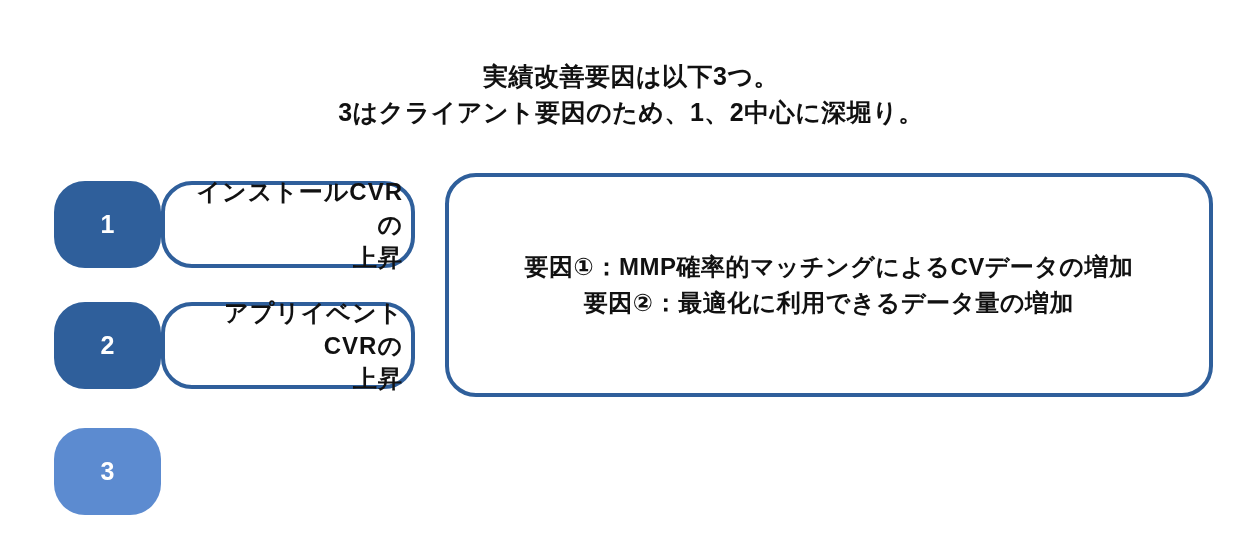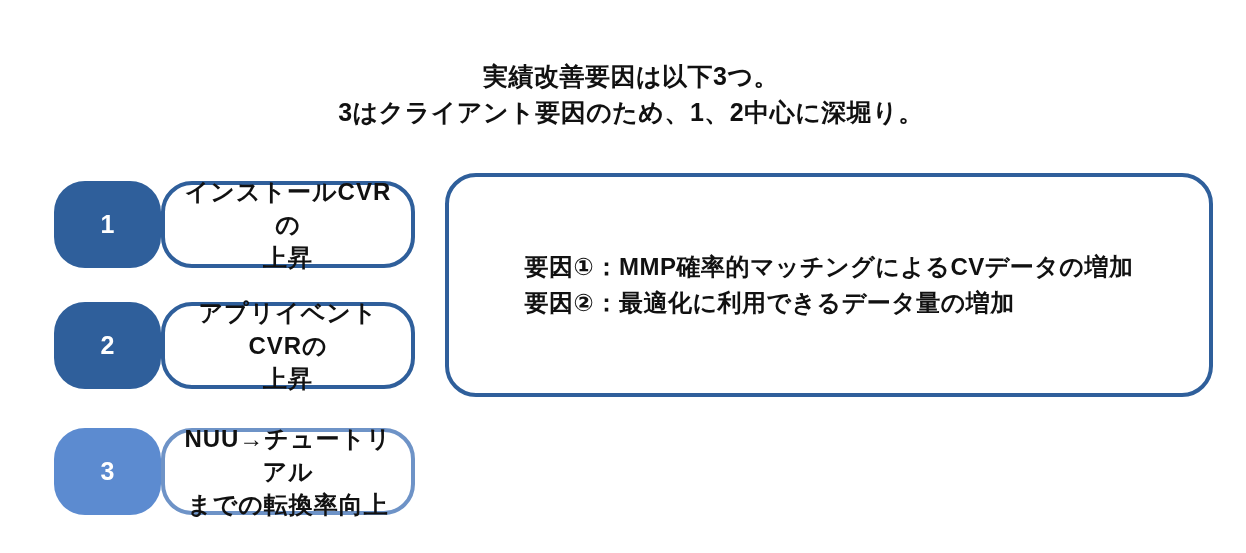--- a/index.html
+++ b/index.html
@@ -35,34 +35,34 @@
     width: 107px; flex: 0 0 107px;
     display: flex; align-items: center; justify-content: center;
     color: #ffffff; font-weight: bold; font-size: 25px;
   }
   .factor-row.tone-dark .num-badge { background: var(--dark_blue, #2F5F9B); }
   .factor-row.tone-light .num-badge { background: var(--light_blue, #5C8BD0); }
   .factor-label {
     flex: 1;
     background: #ffffff;
     display: flex; align-items: center; justify-content: center;
-    text-align: center;
+    text-align: right;
     font-weight: bold; font-size: 24px;
     line-height: 33px;
     white-space: pre-line;
     letter-spacing: 1px;
   }
   .factor-row.tone-dark .factor-label { border: 4px solid var(--dark_blue, #2F5F9B); }
   .factor-row.tone-light .factor-label { border: 4px solid var(--light_border, #6E93C7); }
   .detail-box {
     position: absolute;
     left: 437px; width: 768px;
     background: #ffffff;
     display: flex; align-items: center; justify-content: center;
-    text-align: left;
+    text-align: center;
     font-weight: bold; font-size: 24px;
     line-height: 36px;
     white-space: pre-line;
     letter-spacing: 0.5px;
   }
   .detail-box.top {
     top: 165px; height: 224px;
     border: 4px solid var(--dark_blue, #2F5F9B);
   }
   .detail-box.bottom {
@@ -85,21 +85,19 @@
   </div>
 
   <div class="factor-row r2 tone-dark">
     <div class="num-badge">2</div>
     <div class="factor-label">アプリイベントCVRの
 上昇</div>
   </div>
 
   <div class="factor-row r3 tone-light">
     <div class="num-badge">3</div>
-    <div class="factor-label">NUU→チュートリアル
-までの転換率向上</div>
   </div>
 
   <div class="detail-box top">要因①：MMP確率的マッチングによるCVデータの増加
 要因②：最適化に利用できるデータ量の増加</div>
 
 
 </div>
 
 </body></html>

